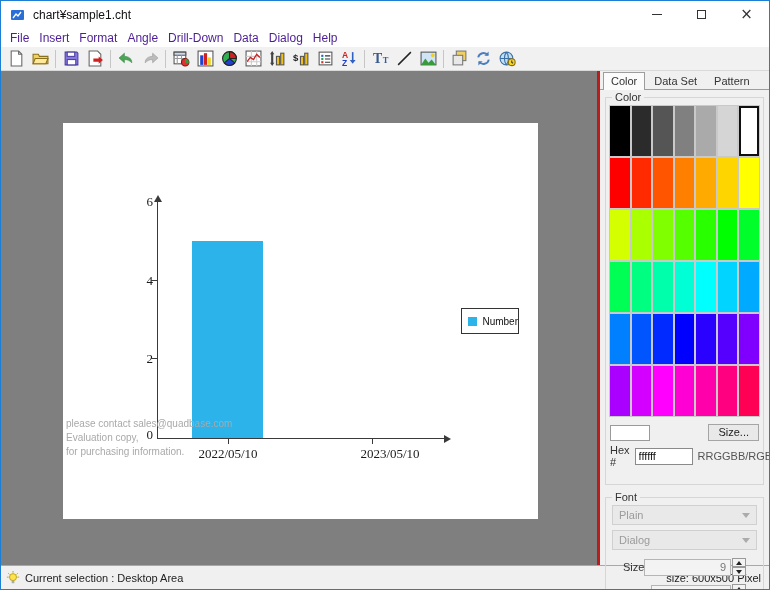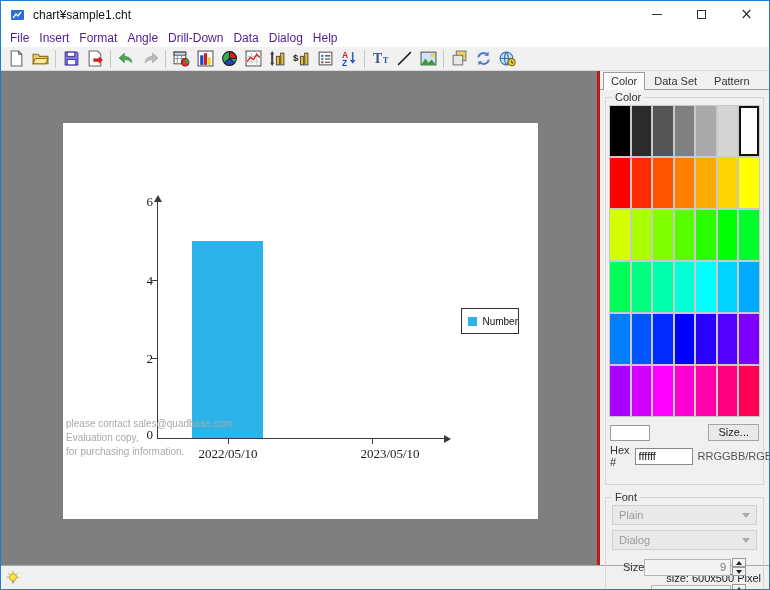--- a/index.html
+++ b/index.html
@@ -390,17 +390,18 @@
     </div>
   </div>
 
   <div class="statusbar">
     <div class="status-left">
       <svg width="14" height="14" viewBox="0 0 16 16">
           <circle cx="8" cy="7" r="4" fill="#ffe34d" stroke="#b99b00"></circle>
           <rect x="6.5" y="11" width="3" height="3" fill="#aaa"></rect>
           <path d="M8 0v2M2.5 2.5l1.4 1.4M13.5 2.5l-1.4 1.4M1 7h2M13 7h2" stroke="#b99b00"></path>
         </svg>
+      <span>Current selection : Desktop Area</span>
     </div>
     <span class="status-right">size: 600x500 Pixel</span>
   </div>
 
 </div>
 
 </body></html>

